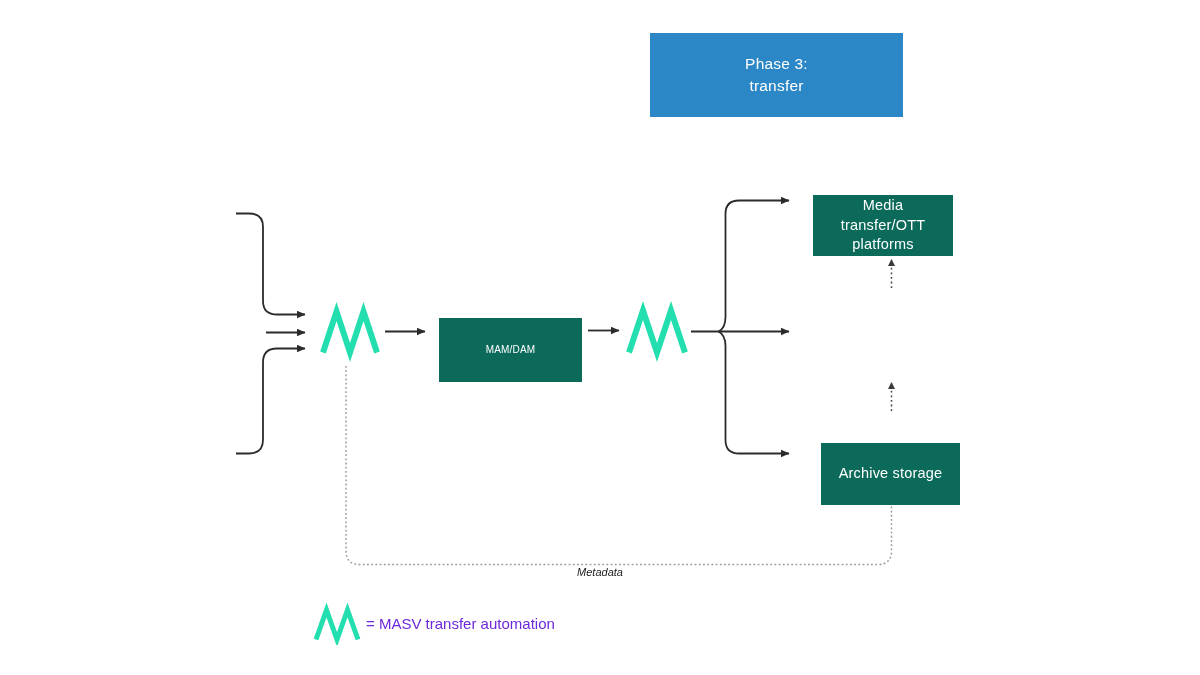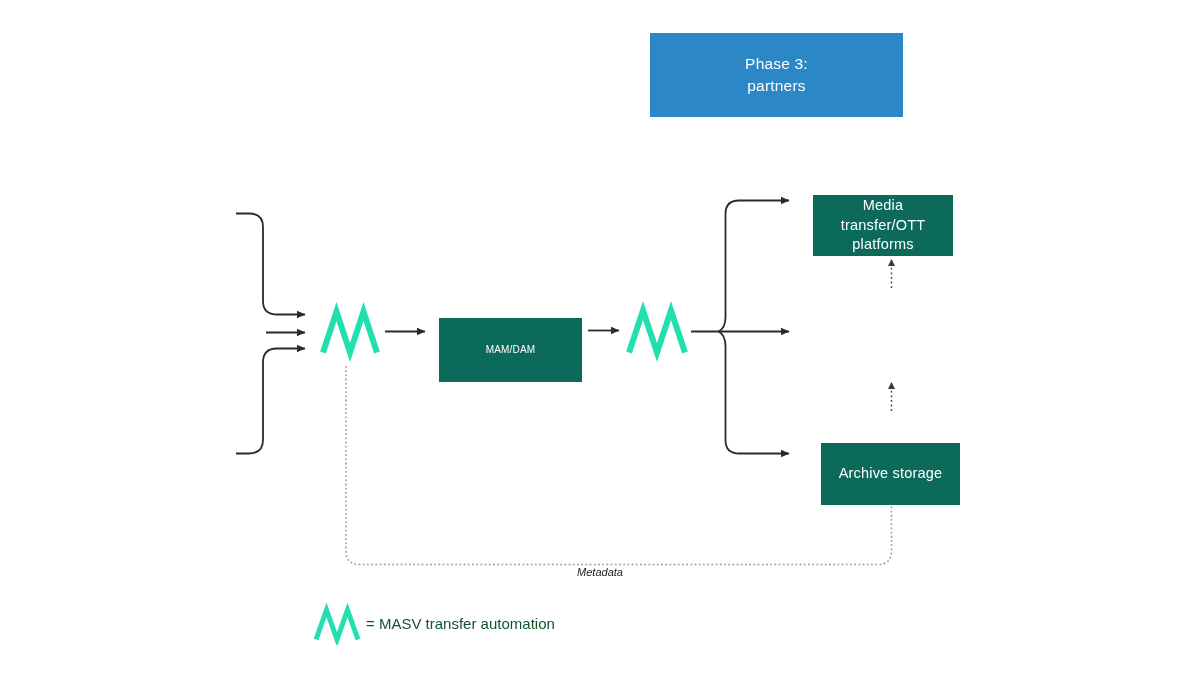--- a/index.html
+++ b/index.html
@@ -56,21 +56,21 @@
   }
   .legend-logo {
     position: absolute;
     left: 312px; top: 603px;
     width: 50px; height: 42px;
   }
   .legend-text {
     position: absolute;
     left: 366px; top: 615px;
     font-size: 15px;
-    color: #14532d;
+    color: #6d28d9;
   }
 </style>
 </head>
 <body>
 
 <div class="stage">
 
   <svg class="connector-layer" viewBox="0 0 1200 675">
     <defs>
       <marker id="arrowDark" markerUnits="userSpaceOnUse" markerWidth="10" markerHeight="9" refX="8.5" refY="4" orient="auto">
@@ -98,21 +98,21 @@
     <path d="M 718.5 331.5 Q 725.5 335 725.5 346 V 440 Q 725.5 453.5 739 453.5 H 789" fill="none" stroke="#2b2b2b" stroke-width="1.8" marker-end="url(#arrowDark)"></path>
 
     <path d="M 891.5 288 V 260" fill="none" stroke="#444444" stroke-width="1.5" stroke-dasharray="1.8 2.8" marker-end="url(#arrowDotted)"></path>
     <path d="M 891.5 411 V 383" fill="none" stroke="#444444" stroke-width="1.5" stroke-dasharray="1.8 2.8" marker-end="url(#arrowDotted)"></path>
 
     <path d="M 346 366 V 551 Q 346 564.5 360 564.5 H 877.5 Q 891.5 564.5 891.5 551 V 494" fill="none" stroke="#9a9a9a" stroke-width="1.5" stroke-dasharray="1.8 2.4" marker-end="url(#arrowDotted)"></path>
   </svg>
 
   <div class="banner">
     <div>Phase 3:</div>
-    <div>partners</div>
+    <div>transfer</div>
   </div>
 
   <div class="node node-mam">
     <span>MAM/DAM</span>
   </div>
 
   <div class="node node-media">
     <div>Media</div>
     <div>transfer/OTT</div>
     <div>platforms</div>

